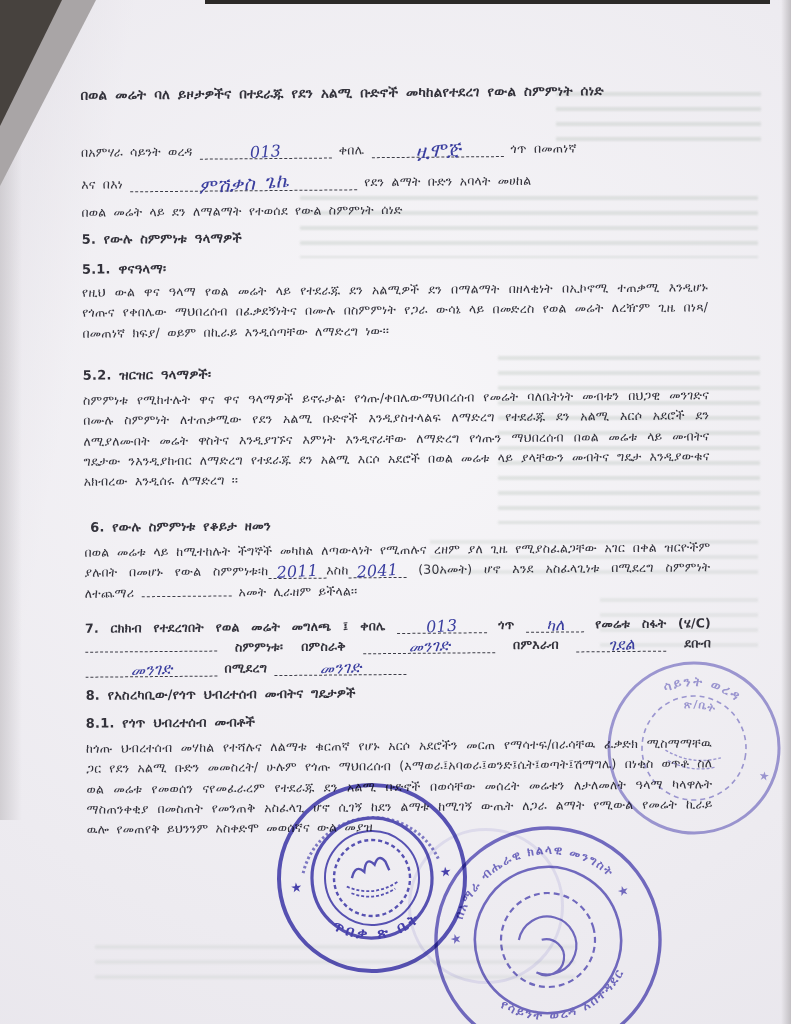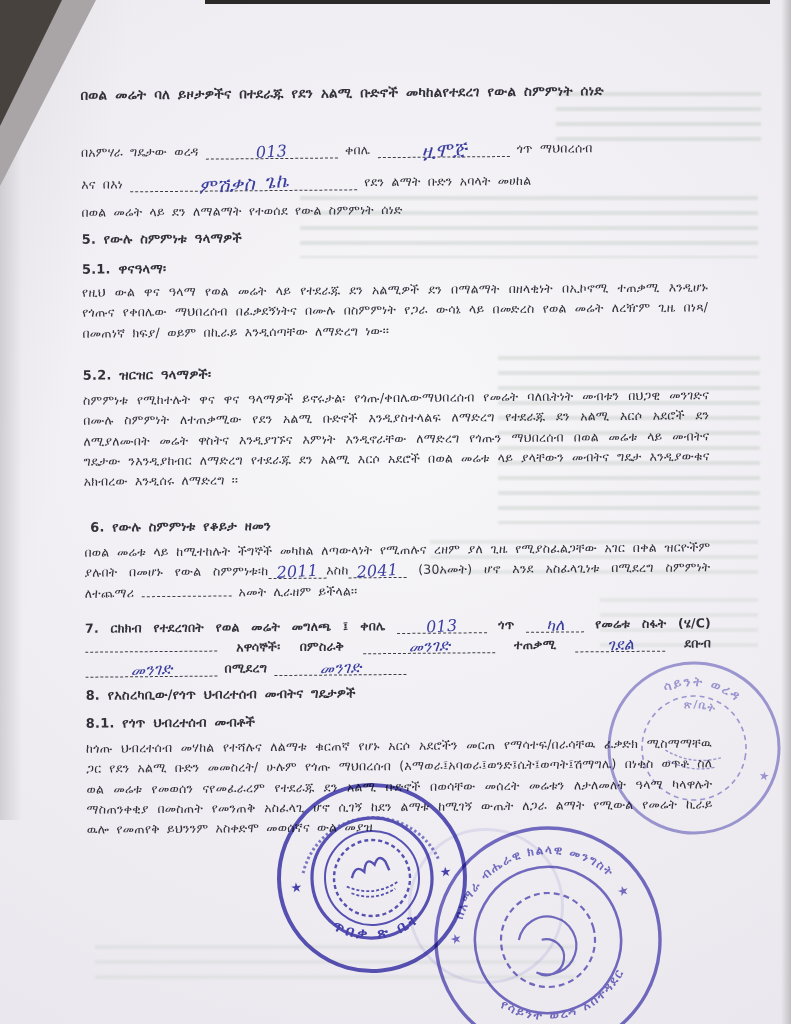--- a/index.html
+++ b/index.html
@@ -55,25 +55,25 @@
 <div class="ghost" style="left:498px;top:356px;width:262px;height:168px;"></div>
 <div class="ghost" style="left:430px;top:540px;width:328px;height:42px;opacity:.45;"></div>
 <div class="ghost" style="left:600px;top:598px;width:158px;height:50px;opacity:.4;"></div>
 <div class="ghost" style="left:95px;top:945px;width:480px;height:34px;opacity:.35;"></div>
 
 <div id="content">
 
   <div class="blk bold title" style="top:80px;height:56px;">በወል መሬት ባለ ይዞታዎችና በተደራጁ የደን አልሚ ቡድኖች መካከልየተደረገ የውል ስምምነት ሰነድ</div>
 
   <div class="blk" style="top:138px;height:30px;text-align:left;">
-    <span>በአምሃራ ግዴታው ወረዳ</span>
+    <span>በአምሃራ ሳይንት ወረዳ</span>
     <span class="fill w-md"><span class="hw">013</span></span>
     <span>ቀበሌ</span>
     <span class="fill w-md"><span class="hw hw-big">ዟሞጅ</span></span>
-    <span>ጎጥ ማህበረሰብ</span>
+    <span>ጎጥ በመጠነኛ</span>
   </div>
 
   <div class="blk" style="top:170px;height:32px;text-align:left;">
     <span>እና  በእነ</span>
     <span class="fill w-xl"><span class="hw hw-big">ምሽቃስ ጌኬ</span></span>
     <span>የደን ልማት ቡድን አባላት መሀከል</span>
   </div>
 
   <div class="blk" style="top:200px;height:24px;text-align:left;">በወል መሬት ላይ ደን ለማልማት የተወሰደ የውል ስምምነት ሰነድ</div>
 
@@ -92,23 +92,23 @@
     <span>አመት ሊራዘም ይችላል፡፡</span>
   </div>
 
   <div class="blk" style="top:616px;height:62px;">
     <span class="bold">7. ርክክብ የተደረገበት የወል መሬት መግለጫ ፤ ቀበሌ</span>
     <span class="fill w-sm"><span class="hw">013</span></span>
     <span class="bold">ጎጥ</span>
     <span class="fill w-xs"><span class="hw">ካለ</span></span>
     <span class="bold">የመሬቱ ስፋት (ሄ/C)</span>
     <span class="fill w-md"></span>
-    <span class="bold">አዋሳኞች፡ በምስራቅ</span>
+    <span class="bold">ስምምነቱ፡ በምስራቅ</span>
     <span class="fill w-md"><span class="hw">መንገድ</span></span>
-    <span class="bold">ተጠቃሚ</span>
+    <span class="bold">በምእራብ</span>
     <span class="fill w-sm"><span class="hw">ገደል</span></span>
     <span class="bold">ደቡብ</span>
     <span class="fill w-md"><span class="hw">መንገድ</span></span>
     <span class="bold">በሚደረግ</span>
     <span class="fill w-md"><span class="hw">መንገድ</span></span>
   </div>
 
   <div class="blk bold heading" style="top:682px;height:22px;text-align:left;">8. የአስረካቢው/የጎጥ ህብረተሰብ መብትና ግዴታዎች</div>
   <div class="blk bold heading" style="top:710px;height:22px;text-align:left;">8.1. የጎጥ ህብረተሰብ መብቶች</div>
   <div class="blk" style="top:736px;height:128px;">ከጎጡ ህብረተሰብ መሃከል የተሻሉና ለልማቱ ቁርጠኛ የሆኑ አርሶ አደሮችን መርጠ የማሳተፍ/በራሳቸዉ ፈቃድክ ሚስማማቸዉ ጋር የደን አልሚ ቡድን መመስረት/ ሁሉም የጎጡ ማህበረሰብ (እማወራ፤አባወራ፤ወንድ፤ሴት፤ወጣት፤ሽማግሌ) በነቂስ ወጥቶ ስለ ወል መሬቱ የመወሰን ናየመፈራረም የተደራጁ ደን አልሚ ቡድኖች በወሳቸው መሰረት መሬቱን ለታለመለት ዓላማ ካላዋሉት ማስጠንቀቂያ በመስጠት የመንጠቅ አስፈላጊ ሆኖ ሲገኝ ከደን ልማቱ ከሚገኝ ውጤት ለጋራ ልማት የሚውል የመሬት ኪራይ ዉሎ የመጠየቅ ይህንንም አስቀድሞ መወሰኛና ውል መያዝ</div>

